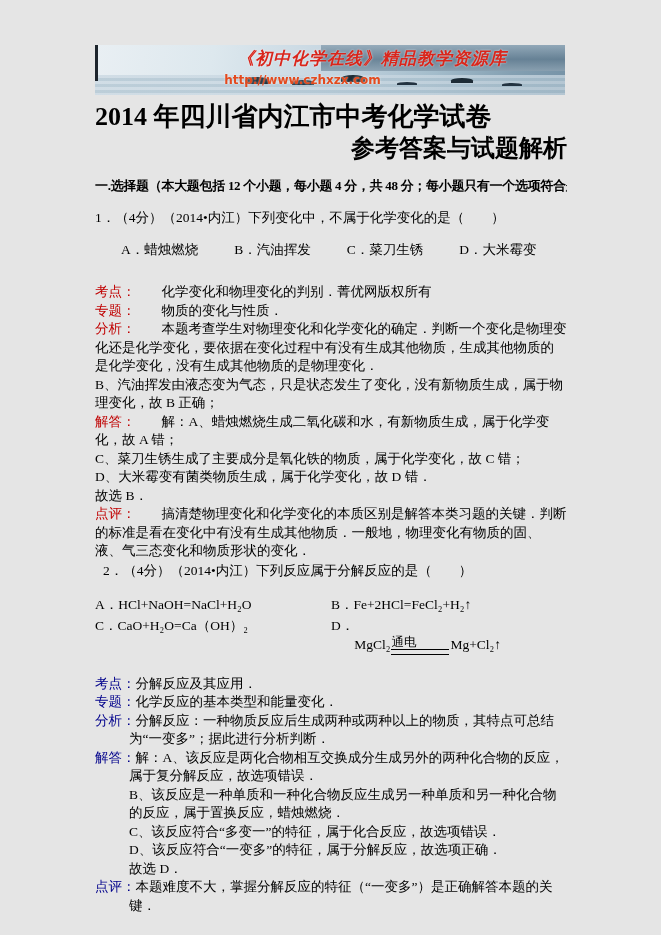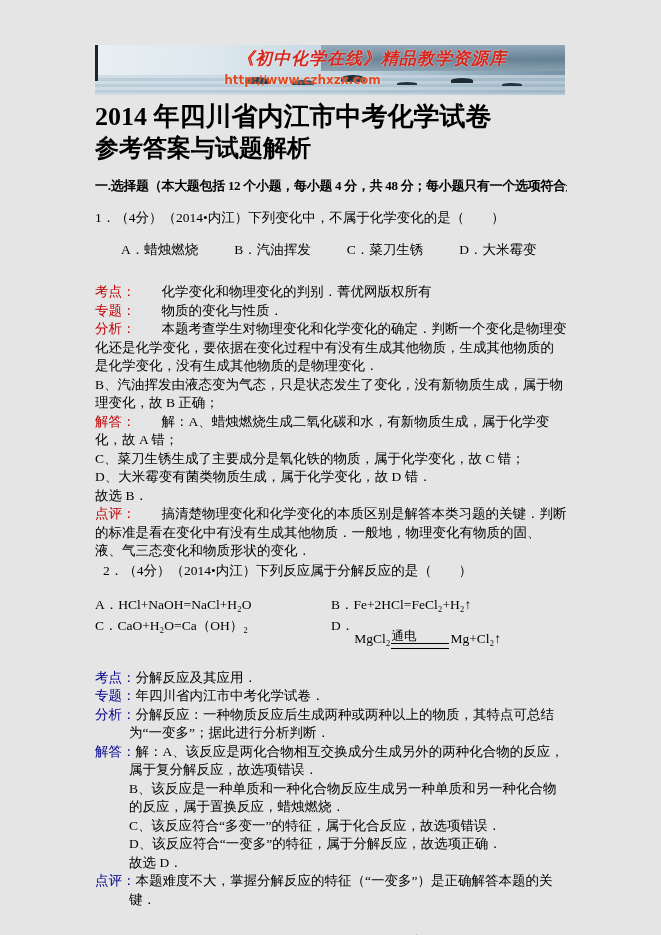--- a/index.html
+++ b/index.html
@@ -22,41 +22,41 @@
      box-shadow:46px 2px 0 -1px #233341,96px -2px 0 0 #1d2b35,150px 3px 0 -2px #233341,205px 0 0 -1px #1d2b35,255px 4px 0 -2px #233341;}
   .banner-site-title{position:absolute;top:4px;left:86px;right:2px;text-align:center;
      font-family:"DejaVu Serif","Liberation Serif",serif;font-style:italic;font-weight:bold;
      font-size:17px;letter-spacing:1px;text-shadow:0 0 2px rgba(255,255,255,.8);}
   .banner-site-url{position:absolute;top:26px;left:0;right:55px;text-align:center;
      font-family:"DejaVu Sans","Liberation Sans",sans-serif;font-weight:bold;font-size:12px;
      text-shadow:0 0 2px rgba(255,255,255,.8);cursor:pointer;}
 
   
   .title1{margin:5px 0 0 0;font-size:26px;line-height:33px;font-weight:bold;}
-  .title2{margin:0;text-align:left;font-size:24px;line-height:31px;font-weight:bold;}
+  .title2{margin:0;text-align:right;font-size:24px;line-height:31px;font-weight:bold;}
 
   .heading{margin-top:13px;font-weight:bold;font-size:13px;letter-spacing:-.3px;white-space:nowrap;overflow:hidden;}
 
   .stem{margin-top:1px;}
   .stem.indent{text-indent:8px;}
 
   .opt-row{display:flex;padding-left:26px;gap:36px;}
 
   .para{margin:0;}
   .mt{margin-top:24px;}
   .lab{white-space:pre;}
   .gapafter{margin-right:26px;}
   .hang{padding-left:34px;text-indent:-34px;}
   .subline{padding-left:34px;}
 
   
   .eq-grid{display:grid;grid-template-columns:236px 1fr;margin:3px 0 20px 0;}
   .eq-cell{line-height:21px;}
   .eq-d{display:flex;align-items:flex-start;}
-  .eq-d-formula{display:inline-flex;align-items:flex-end;margin-top:13px;}
+  .eq-d-formula{display:inline-flex;align-items:flex-end;margin-top:19px;}
   .cond-stack{display:inline-flex;flex-direction:column;margin:0 1px;}
   .cond{font-size:12.5px;line-height:13px;}
   .dbl-line{width:58px;height:4px;border-top:1.4px solid #000;border-bottom:1.4px solid #000;}
 </style>
 </head>
 <body>
 
 <div class="page">
   <div class="content">
 
@@ -118,21 +118,21 @@
             </span>
             <span>Mg+Cl₂↑</span>
         </span>
       </div>
     </div>
 
     <p class="para hang">
       <span class="lab" style="color: rgb(0, 0, 139);">考点：</span><span>分解反应及其应用．</span>
     </p>
     <p class="para hang">
-      <span class="lab" style="color: rgb(0, 0, 139);">专题：</span><span>年四川省内江市中考化学试卷．</span>
+      <span class="lab" style="color: rgb(0, 0, 139);">专题：</span><span>化学反应的基本类型和能量变化．</span>
     </p>
     <p class="para hang">
       <span class="lab" style="color: rgb(0, 0, 139);">分析：</span><span>分解反应：一种物质反应后生成两种或两种以上的物质，其特点可总结为“一变多”；据此进行分析判断．</span>
     </p>
     <p class="para hang">
       <span class="lab" style="color: rgb(0, 0, 139);">解答：</span><span>解：A、该反应是两化合物相互交换成分生成另外的两种化合物的反应，属于复分解反应，故选项错误．</span>
     </p>
     <p class="para subline">B、该反应是一种单质和一种化合物反应生成另一种单质和另一种化合物的反应，属于置换反应，蜡烛燃烧．</p>
     <p class="para subline">C、该反应符合“多变一”的特征，属于化合反应，故选项错误．</p>
     <p class="para subline">D、该反应符合“一变多”的特征，属于分解反应，故选项正确．</p>

